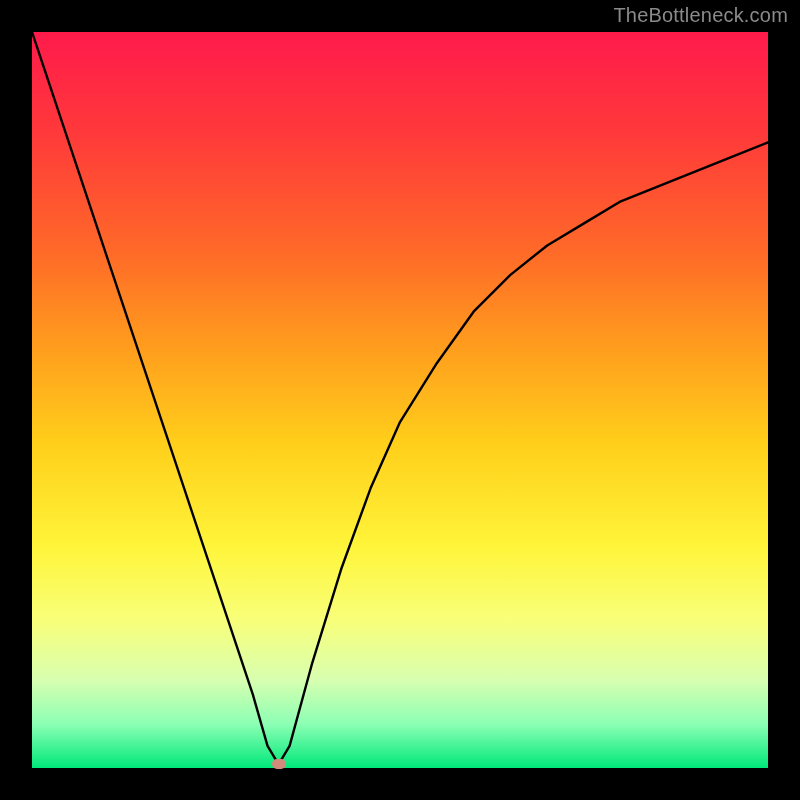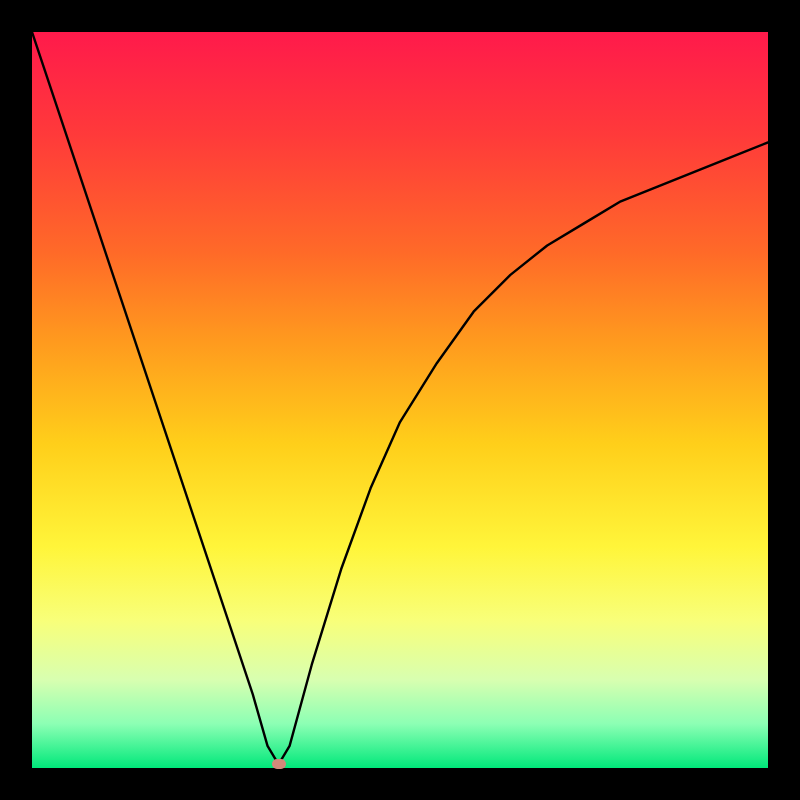--- a/index.html
+++ b/index.html
@@ -65,13 +65,14 @@
 </head>
 <body>
 
 <div class="frame">
   <div class="plot">
     <svg class="curve" width="736" height="736" viewBox="0 0 736 736">
       <polyline id="curve-poly" fill="none" stroke="#000" stroke-width="2.4" stroke-linejoin="round" stroke-linecap="round" points="0.00,0.00 22.08,66.24 44.16,132.48 66.24,198.72 88.32,264.96 110.40,331.20 132.48,397.44 154.56,463.68 176.64,529.92 198.72,596.16 220.80,662.40 235.52,713.92 246.56,732.32 257.60,713.92 279.68,632.96 309.12,537.28 338.56,456.32 368.00,390.08 404.80,331.20 441.60,279.68 478.40,242.88 515.20,213.44 552.00,191.36 588.80,169.28 625.60,154.56 662.40,139.84 699.20,125.12 736.00,110.40"></polyline>
     </svg>
     <div class="marker" id="marker" style="left: 246.56px; top: 732.32px;"></div>
   </div>
+  <div class="watermark">TheBottleneck.com</div>
 </div>
 
 </body></html>

